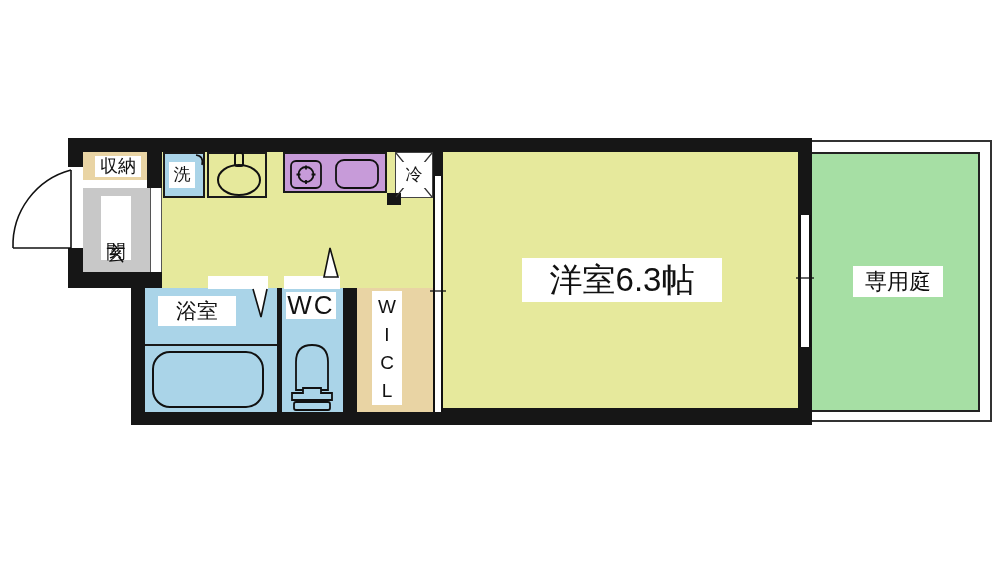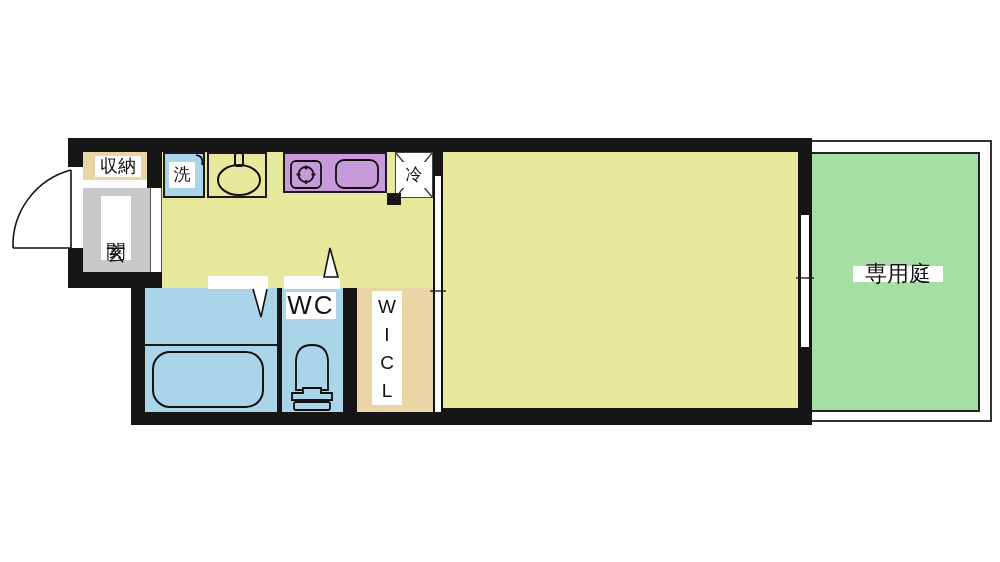--- a/index.html
+++ b/index.html
@@ -110,22 +110,24 @@
 
       <path stroke-width="1.3" d="M 430 291 L 446 291"></path>
       <path stroke-width="1.3" d="M 796 278 L 814 278"></path>
     </g>
   </svg>
 
   <div class="lbl" style="left:95px;top:156px;width:46px;height:21px;font-size:18px;">収納</div>
   <div class="lbl vert" style="left:101px;top:196px;width:30px;height:64px;font-size:19px;">玄関</div>
   <div class="lbl" style="left:169px;top:162px;width:26px;height:26px;font-size:17px;">洗</div>
   <div class="lbl" style="left:401px;top:162px;width:26px;height:26px;font-size:17px;">冷</div>
+  <div class="lbl" style="left:158px;top:296px;width:78px;height:30px;font-size:21px;">浴室</div>
   <div class="lbl" style="left:286px;top:292px;width:50px;height:27px;font-size:26px;letter-spacing:2px;">WC</div>
   <div class="lbl" style="left:372px;top:291px;width:30px;height:114px;font-size:19px;">
     <span class="stack">W
 I
 C
 L</span>
   </div>
-  <div class="lbl" style="left:853px;top:266px;width:90px;height:16px;font-size:22px;">専用庭</div>
+  <div class="lbl" style="left:522px;top:258px;width:200px;height:44px;font-size:33px;">洋室6.3帖</div>
+  <div class="lbl" style="left:853px;top:266px;width:90px;height:31px;font-size:22px;">専用庭</div>
 
 </div>
 
 </body></html>

